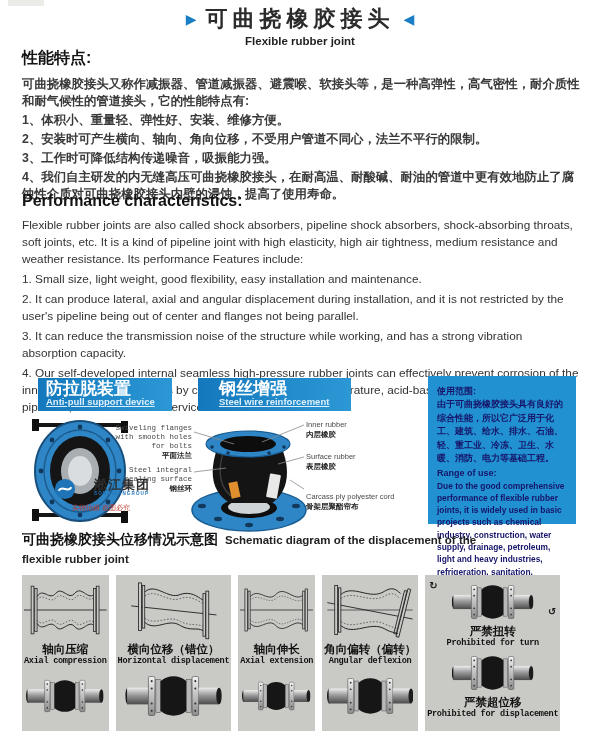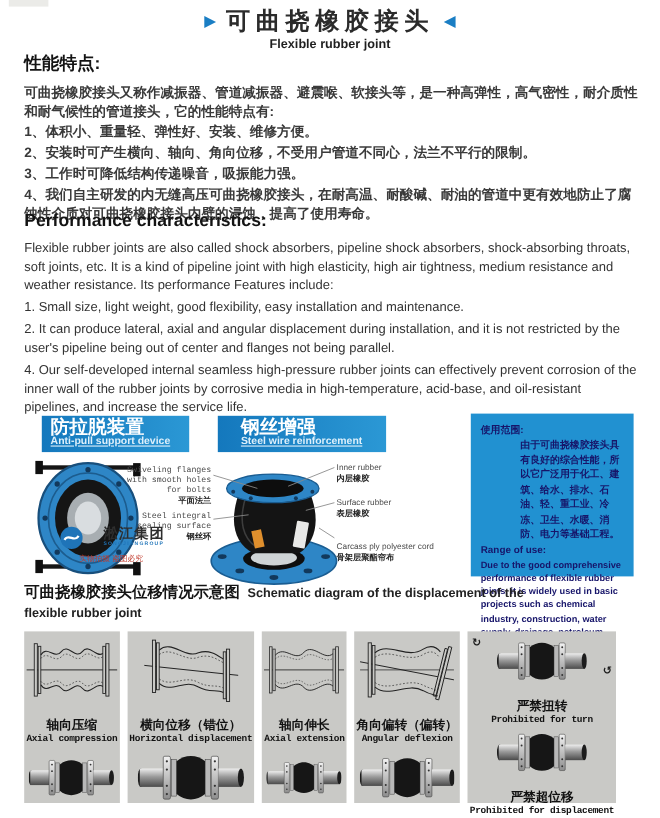--- a/index.html
+++ b/index.html
@@ -42,31 +42,31 @@
   .callouts{position:absolute;left:0;top:0;width:600px;height:168px;pointer-events:none;}
   .wm{position:absolute;left:54px;top:110px;display:flex;align-items:flex-start;gap:18px;}
   .wm-logo{width:22px;height:22px;}
   .wm-cn{font-size:13px;font-weight:bold;color:#2e2e2e;letter-spacing:1px;line-height:13px;}
   .wm-en{font-size:4.6px;font-weight:bold;color:#1f74b8;letter-spacing:1.1px;line-height:6px;}
   .wm-red{position:absolute;left:72px;top:135px;font-size:7px;color:#c0392b;}
 
   .rangebox{position:absolute;left:428px;top:8px;width:148px;height:148px;background:#2191d1;
             color:#17156a;padding:9px 9px;box-sizing:border-box;}
   .rb-h{font-size:9px;font-weight:bold;line-height:13px;}
-  .rb-cn{font-size:9px;font-weight:bold;line-height:13.5px;margin-bottom:1px;margin-left:36px;}
+  .rb-cn{font-size:9px;font-weight:bold;line-height:13.5px;margin-bottom:1px;}
   .rb-en{font-size:8.4px;font-weight:bold;line-height:12.3px;}
 
   
   .diagram{position:absolute;top:530px;left:22px;width:468px;}
   .dh-cn{font-size:14px;font-weight:bold;color:#141414;}
   .dh-en{font-size:11.5px;font-weight:bold;color:#222;margin-left:7px;}
   .panels{display:flex;gap:7px;margin-top:8px;}
   .panel{flex:1;height:156px;background:#c9c9c6;padding:3px 2px;box-sizing:border-box;position:relative;}
   .draw{display:block;width:100%;height:64px;}
-  .pl-cn{text-align:center;font-size:11.5px;font-weight:bold;color:#111;line-height:13px;margin-top:13px;white-space:nowrap;}
+  .pl-cn{text-align:center;font-size:11.5px;font-weight:bold;color:#111;line-height:13px;margin-top:1px;white-space:nowrap;}
   .pl-en{text-align:center;font-size:8.6px;font-family:"Liberation Mono","DejaVu Sans Mono",monospace;
          font-weight:bold;color:#111;line-height:11px;white-space:nowrap;letter-spacing:-0.3px;}
   .pphoto{display:block;width:94%;height:52px;margin:3px auto 0;}
   .panel5 .pphoto{height:44px;margin-top:2px;}
   .p5block{position:relative;}
   .rot{position:absolute;font-size:10px;font-weight:bold;color:#1a1a1a;}
   .rot-a{left:2px;top:0px;}
   .rot-b{right:2px;top:26px;}
 </style>
 </head>
@@ -124,20 +124,21 @@
     <p>2、安装时可产生横向、轴向、角向位移，不受用户管道不同心，法兰不平行的限制。</p>
     <p>3、工作时可降低结构传递噪音，吸振能力强。</p>
     <p>4、我们自主研发的内无缝高压可曲挠橡胶接头，在耐高温、耐酸碱、耐油的管道中更有效地防止了腐蚀性介质对可曲挠橡胶接头内壁的浸蚀，提高了使用寿命。</p>
   </div>
 
   <div class="sec sec-en">
     <h2>Performance characteristics:</h2>
     <p>Flexible rubber joints are also called shock absorbers, pipeline shock absorbers, shock-absorbing throats, soft joints, etc. It is a kind of pipeline joint with high elasticity, high air tightness, medium resistance and weather resistance. Its performance Features include:</p>
     <p>1. Small size, light weight, good flexibility, easy installation and maintenance.</p>
     <p>2. It can produce lateral, axial and angular displacement during installation, and it is not restricted by the user's pipeline being out of center and flanges not being parallel.</p>
+    <p>3. It can reduce the transmission noise of the structure while working, and has a strong vibration absorption capacity.</p>
     <p>4. Our self-developed internal seamless high-pressure rubber joints can effectively prevent corrosion of the inner wall of the rubber joints by corrosive media in high-temperature, acid-base, and oil-resistant pipelines, and increase the service life.</p>
   </div>
 
   <div class="product">
     <div class="labelbox lb1">
       <span class="lb-cn">防拉脱装置</span>
       <span class="lb-en">Anti-pull support device</span>
     </div>
     <div class="labelbox lb2">
       <span class="lb-cn">钢丝增强</span>

